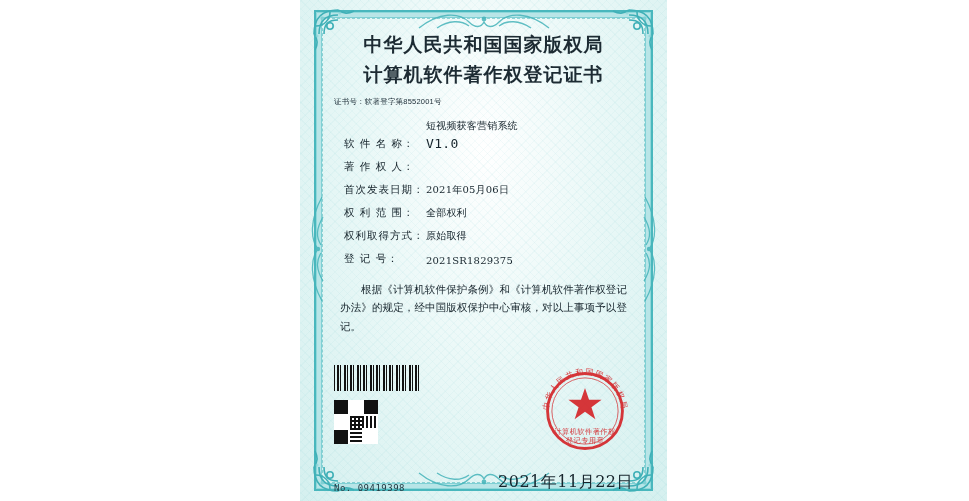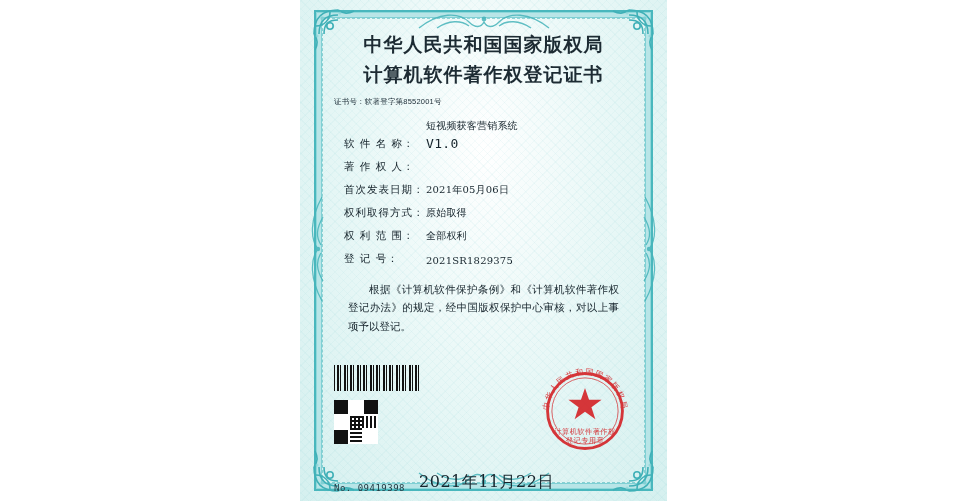--- a/index.html
+++ b/index.html
@@ -159,21 +159,21 @@
 
   #statement {
     margin-top: 14px;
     font-size: 10.5px;
     line-height: 1.75;
     color: #16242c;
     font-family: "DejaVu Serif", serif;
     text-align: justify;
     padding: 0 2px 0 2px;
   }
-  #statement p { margin: 12px; text-indent: 2em; }
+  #statement p { margin: 4px; text-indent: 2em; }
 
   
   #bottom-area {
     position: absolute;
     left: 0;
     right: 0;
     bottom: 26px;
     height: 110px;
   }
 
@@ -223,25 +223,24 @@
   }
   #seal svg { display: block; }
 
   
   #footer-row {
     position: absolute;
     left: 34px;
     right: 34px;
     bottom: 8px;
     display: flex;
-    justify-content: flex-start;
+    justify-content: space-between;
     align-items: flex-end;
     font-size: 9px;
     color: #16242c;
-    gap: 14px;
   }
   #serial-no {
     font-family: "DejaVu Sans Mono", monospace;
     letter-spacing: 0.5px;
     color: #233a43;
   }
   #issue-date {
     font-family: "DejaVu Serif", serif;
     letter-spacing: 0.5px;
     font-size: 16px;
@@ -393,27 +392,27 @@
           <div class="field-label">著 作 权 人：</div>
         </div>
 
         <div class="field-row">
           <div class="field-label">首次发表日期：</div>
           <div class="field-value">2021年05月06日</div>
         </div>
 
 
         <div class="field-row">
+          <div class="field-label">权 利 范 围：</div>
+          <div class="field-value">全部权利</div>
+        </div>
+
+        <div class="field-row">
           <div class="field-label">权利取得方式：</div>
           <div class="field-value">原始取得</div>
-        </div>
-
-        <div class="field-row">
-          <div class="field-label">权 利 范 围：</div>
-          <div class="field-value">全部权利</div>
         </div>
 
         <div class="field-row">
           <div class="field-label">登 记 号：</div>
           <div class="field-value">2021SR1829375</div>
         </div>
 
       </div>
 
       <div id="statement">

